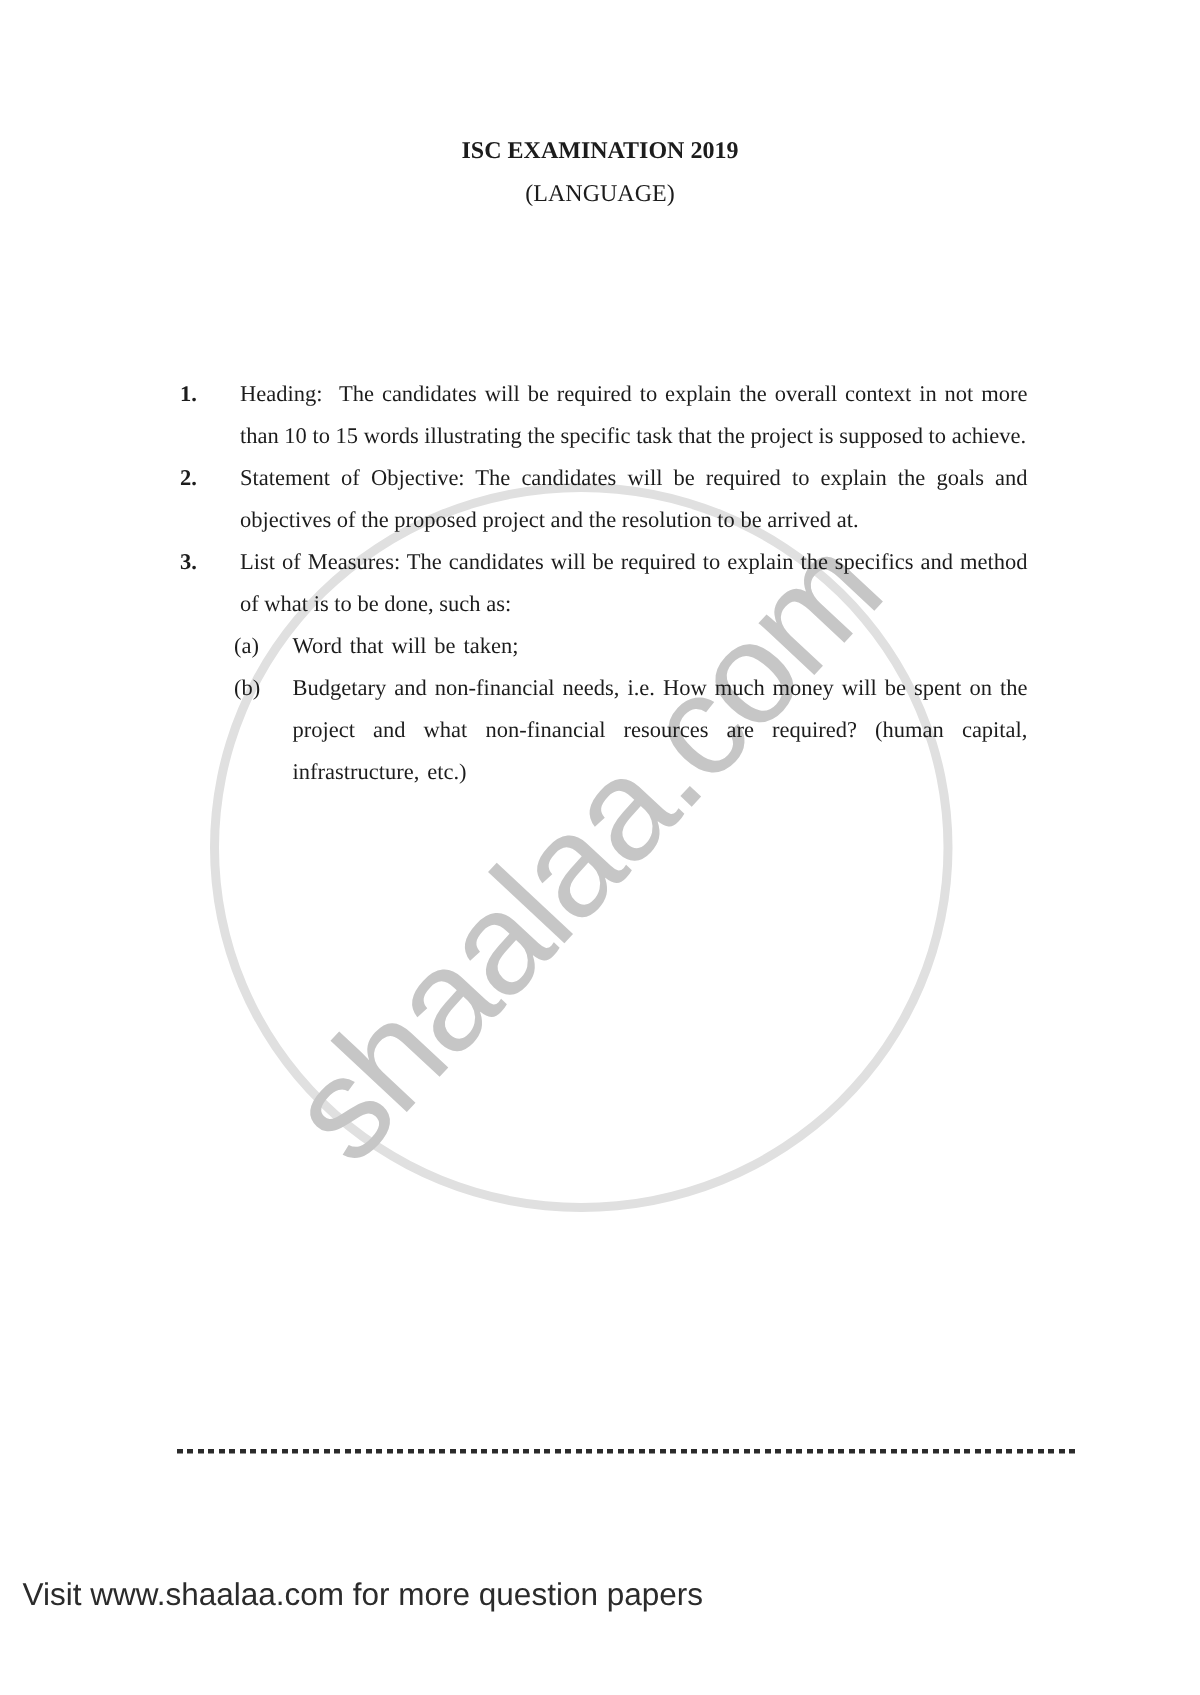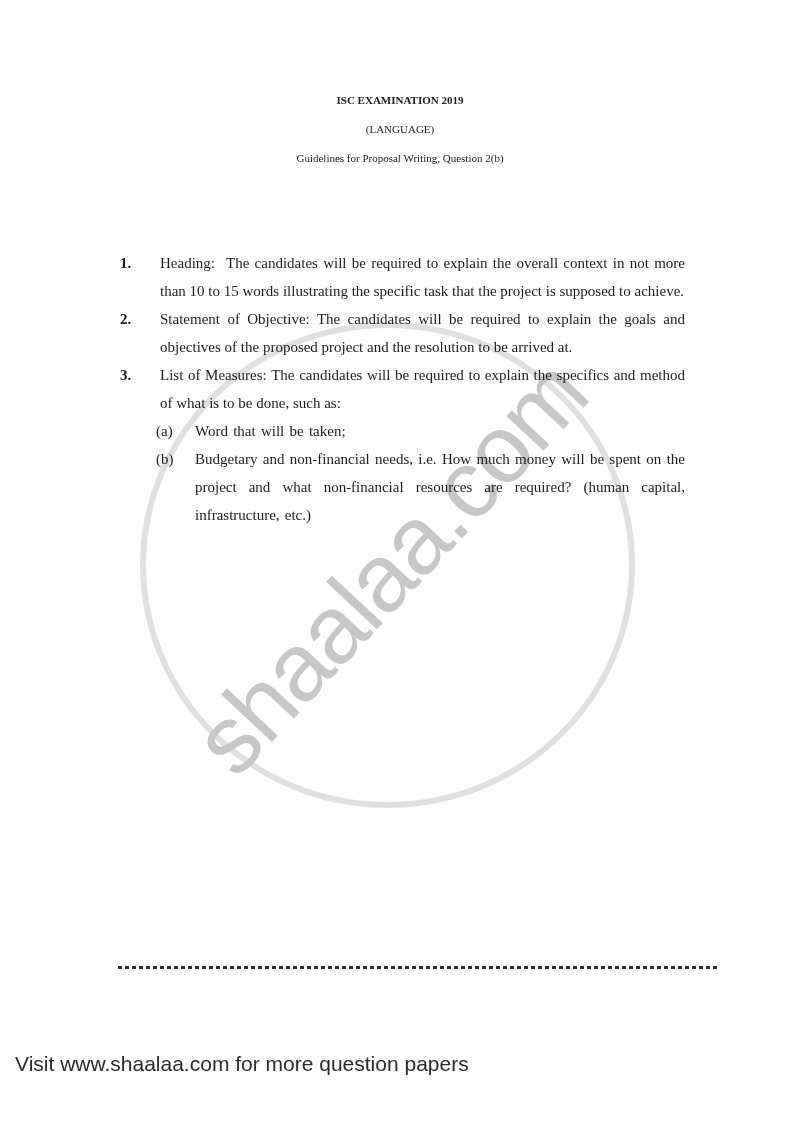--- a/index.html
+++ b/index.html
@@ -36,21 +36,21 @@
     z-index: 0;
     user-select: none;
   }
 
   
   .doc-header {
     position: absolute;
     top: 86px; left: 0;
     width: 800px;
     text-align: center;
-    font-size: 11px;
+    font-size: 16px;
     line-height: 29px;
     z-index: 1;
   }
   .doc-header .bold { font-weight: bold; }
 
   
   .guidelines {
     position: absolute;
     top: 249px; left: 120px;
     width: 565px;
@@ -94,21 +94,20 @@
 <body>
 
 <div class="page">
 
   <div class="wm-circle"></div>
   <div class="wm-text">shaalaa.com</div>
 
   <div class="doc-header">
     <div class="bold">ISC EXAMINATION 2019</div>
     <div>(LANGUAGE)</div>
-    <div>Guidelines for Proposal Writing, Question 2(b)</div>
   </div>
 
   <div class="guidelines">
 
     <div class="item">
       <div class="item-number">1.</div>
       <div class="item-body">
         <span class="item-label gap">Heading:</span>
         <span>The candidates will be required to explain the overall context in not more than 10 to 15 words illustrating the specific task that the project is supposed to achieve.</span>
       </div>

